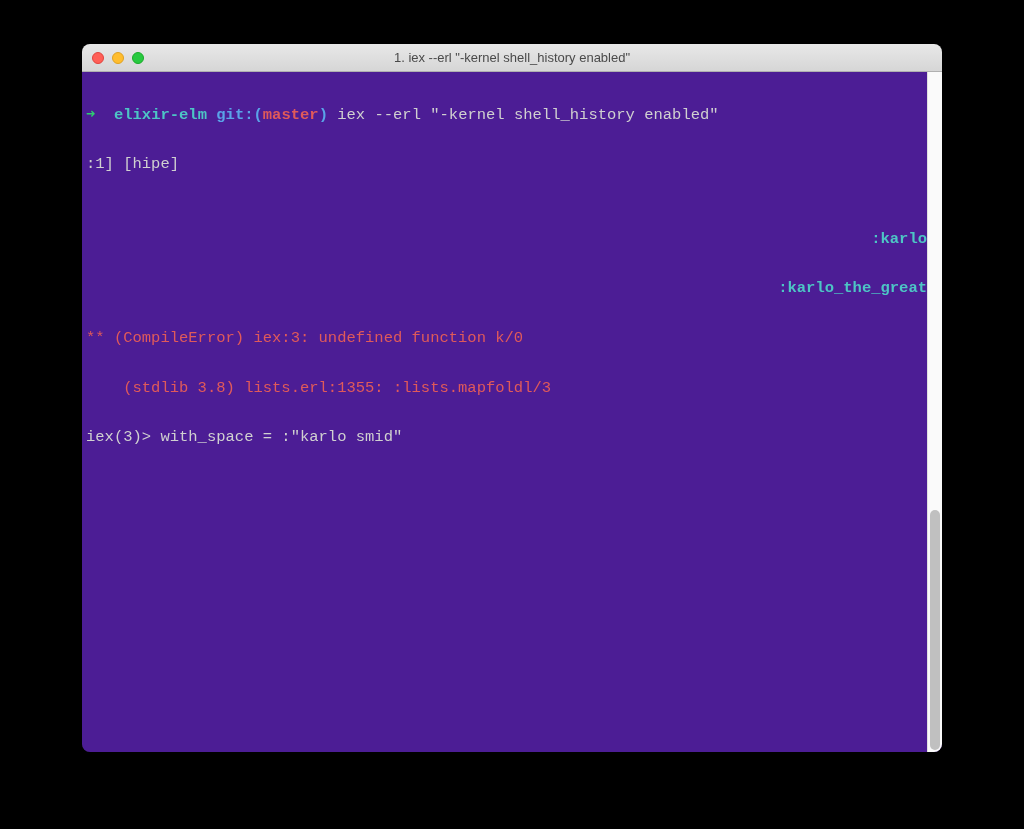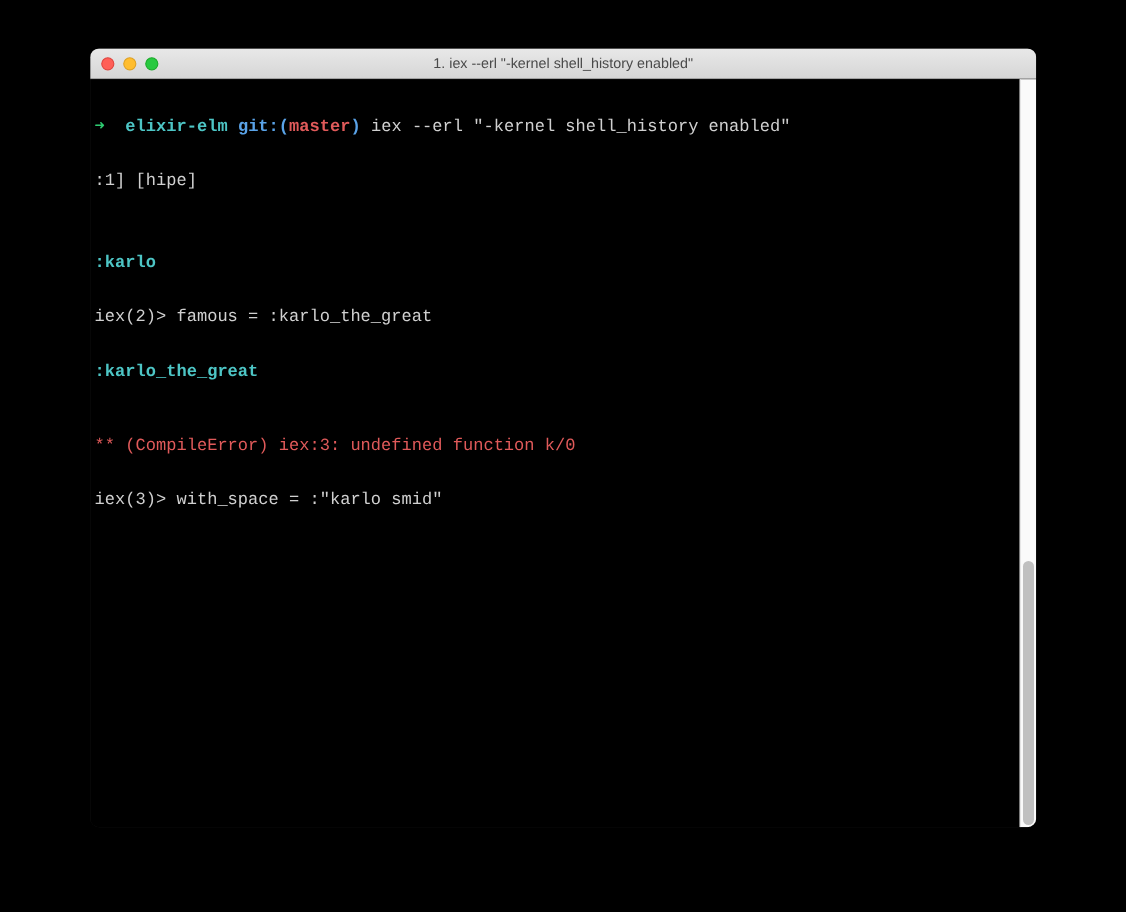--- a/index.html
+++ b/index.html
@@ -50,21 +50,21 @@
       position: absolute;
       left: 0;
       right: 0;
       text-align: center;
       font-family: -apple-system, BlinkMacSystemFont, "Helvetica Neue", sans-serif;
       font-size: 13px;
       color: #4a4a4a;
       pointer-events: none;
     }
     .terminal {
-      background: #000000;
+      background: #4c1d95;
       height: 680px;
       display: flex;
       position: relative;
     }
     .terminal-content {
       flex: 1;
       padding: 6px 0 6px 4px;
       font-size: 15.5px;
       line-height: 1.6;
       color: #d0d0d0;
@@ -86,44 +86,44 @@
       background: #c0c0c0;
       border-radius: 6px;
     }
     .line { display: block; }
     .arrow { color: #2ecc71; font-weight: bold; }
     .dir { color: #4dc5c5; font-weight: bold; }
     .git { color: #5aa3e8; font-weight: bold; }
     .paren { color: #5aa3e8; font-weight: bold; }
     .branch { color: #e05a5a; font-weight: bold; }
     .cmd { color: #d0d0d0; }
-    .atom { color: #4dc5c5; font-weight: bold; }
-    .error { color: #e05a5a; margin-top: 17px; }
+    .atom { color: #4dc5c5; font-weight: bold; text-align: right; }
+    .error { color: #e05a5a; }
   </style>
 </head>
 <body>
 
 <div class="window">
   <div class="titlebar">
     <div class="traffic-lights">
       <div class="traffic-light close"></div>
       <div class="traffic-light minimize"></div>
       <div class="traffic-light zoom"></div>
     </div>
     <div class="window-title">1. iex --erl "-kernel shell_history enabled"</div>
   </div>
   <div class="terminal">
     <div class="terminal-content">
 <span class="line"><span class="arrow">➜</span>  <span class="dir">elixir-elm</span> <span class="git">git:</span><span class="paren">(</span><span class="branch">master</span><span class="paren">)</span><span class="cmd"> iex --erl "-kernel shell_history enabled"</span></span>
 <span class="line">:1] [hipe]</span>
 <span class="line"></span>
 <span class="line atom">:karlo</span>
-<span class="line">iex(2)&gt; famous = :karlo_the_great</span>
 <span class="line atom">:karlo_the_great</span>
 <span class="line error">** (CompileError) iex:3: undefined function k/0</span>
+<span class="line error">    (stdlib 3.8) lists.erl:1355: :lists.mapfoldl/3</span>
 <span class="line">iex(3)&gt; with_space = :"karlo smid"</span>
 
 
     </div>
     <div class="scrollbar-track">
       <div class="scrollbar-thumb"></div>
     </div>
   </div>
 </div>
 

